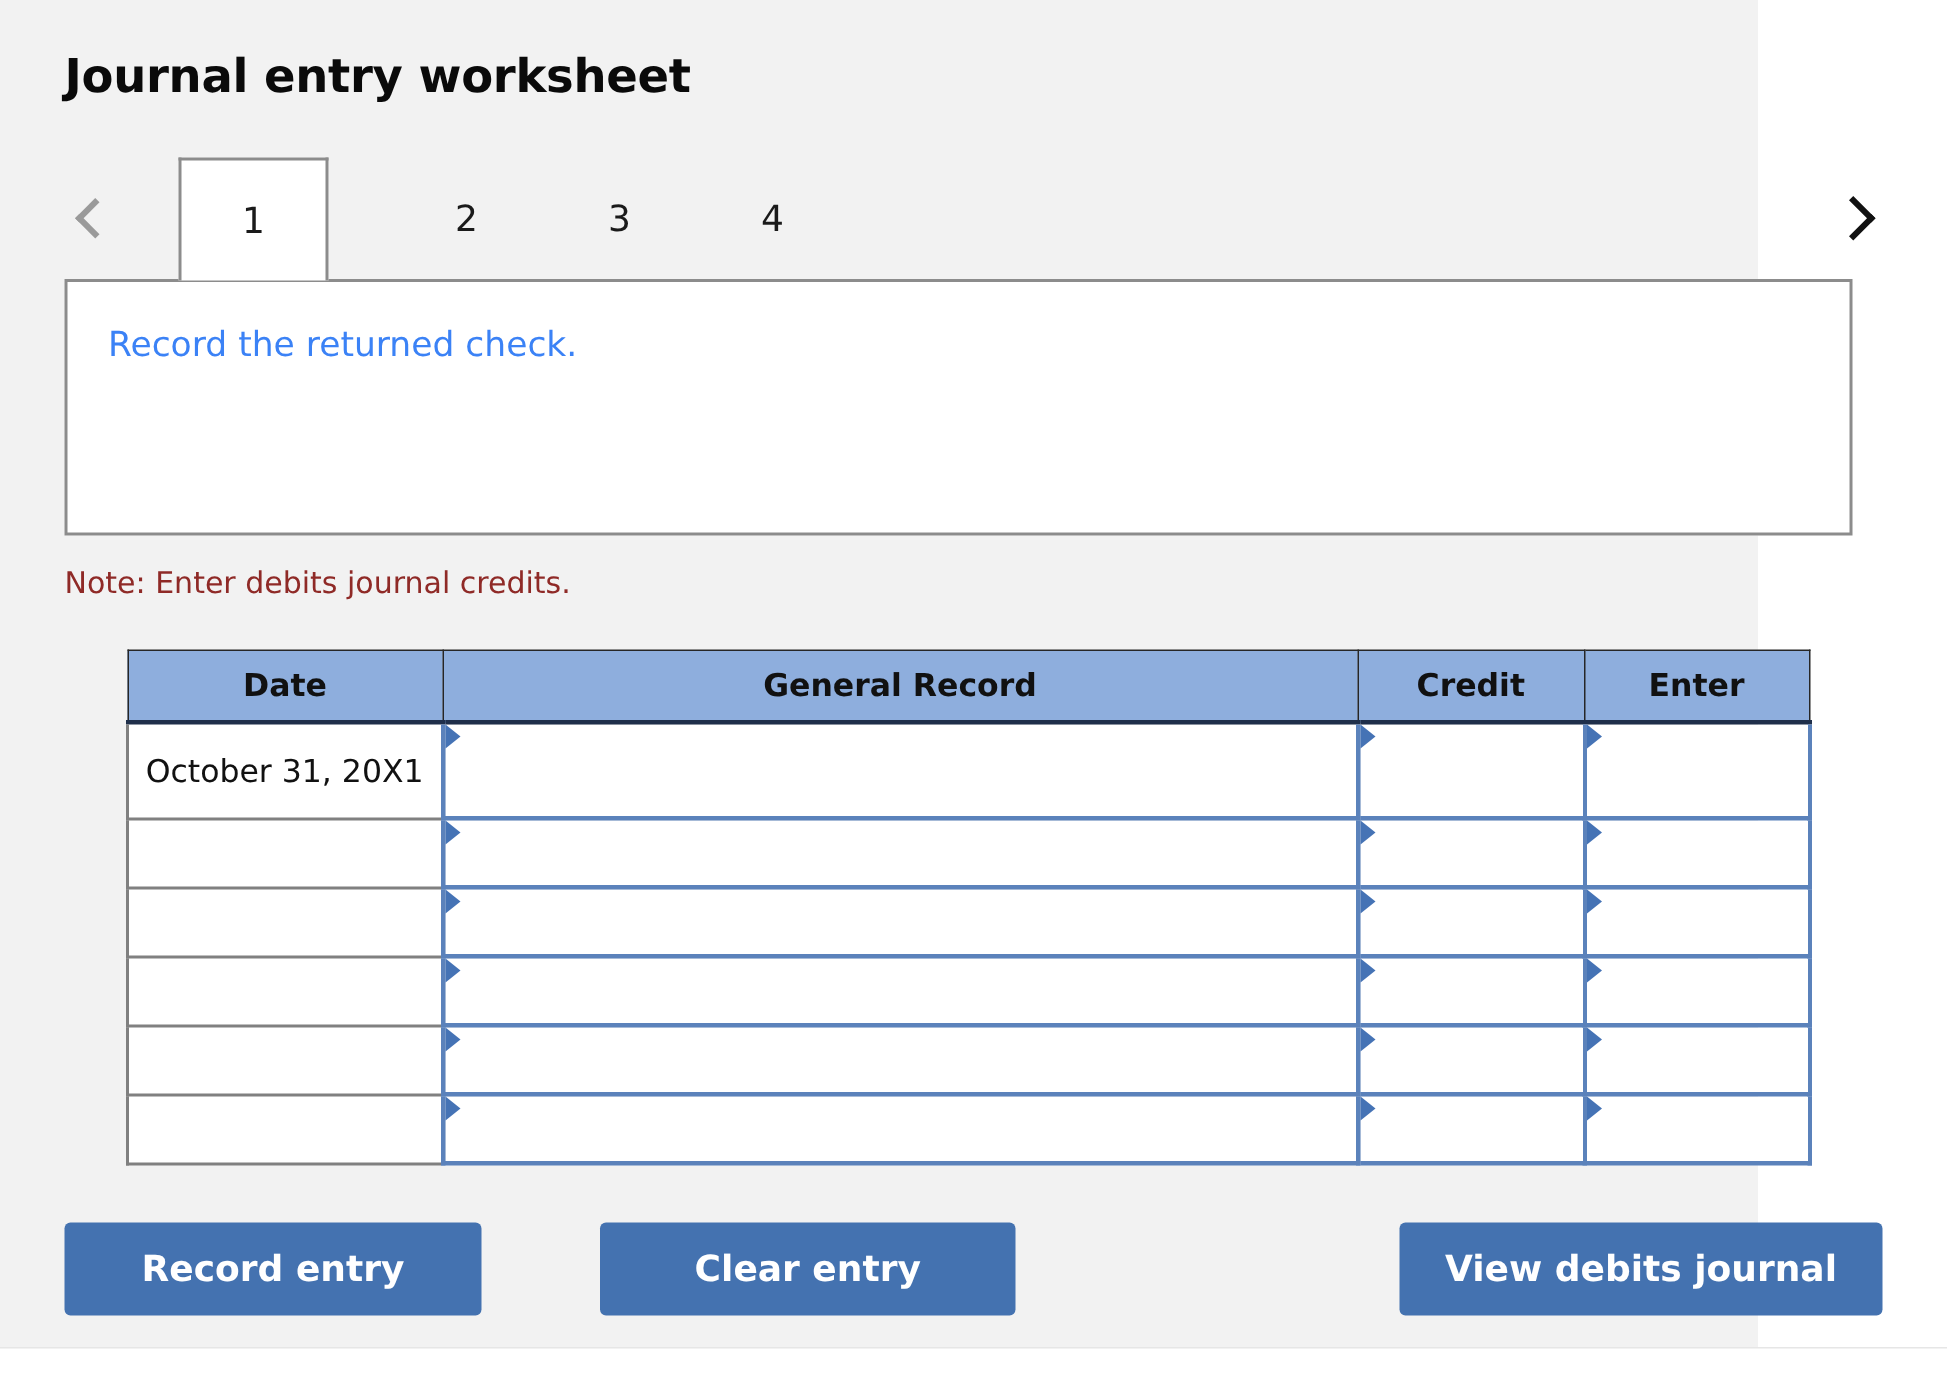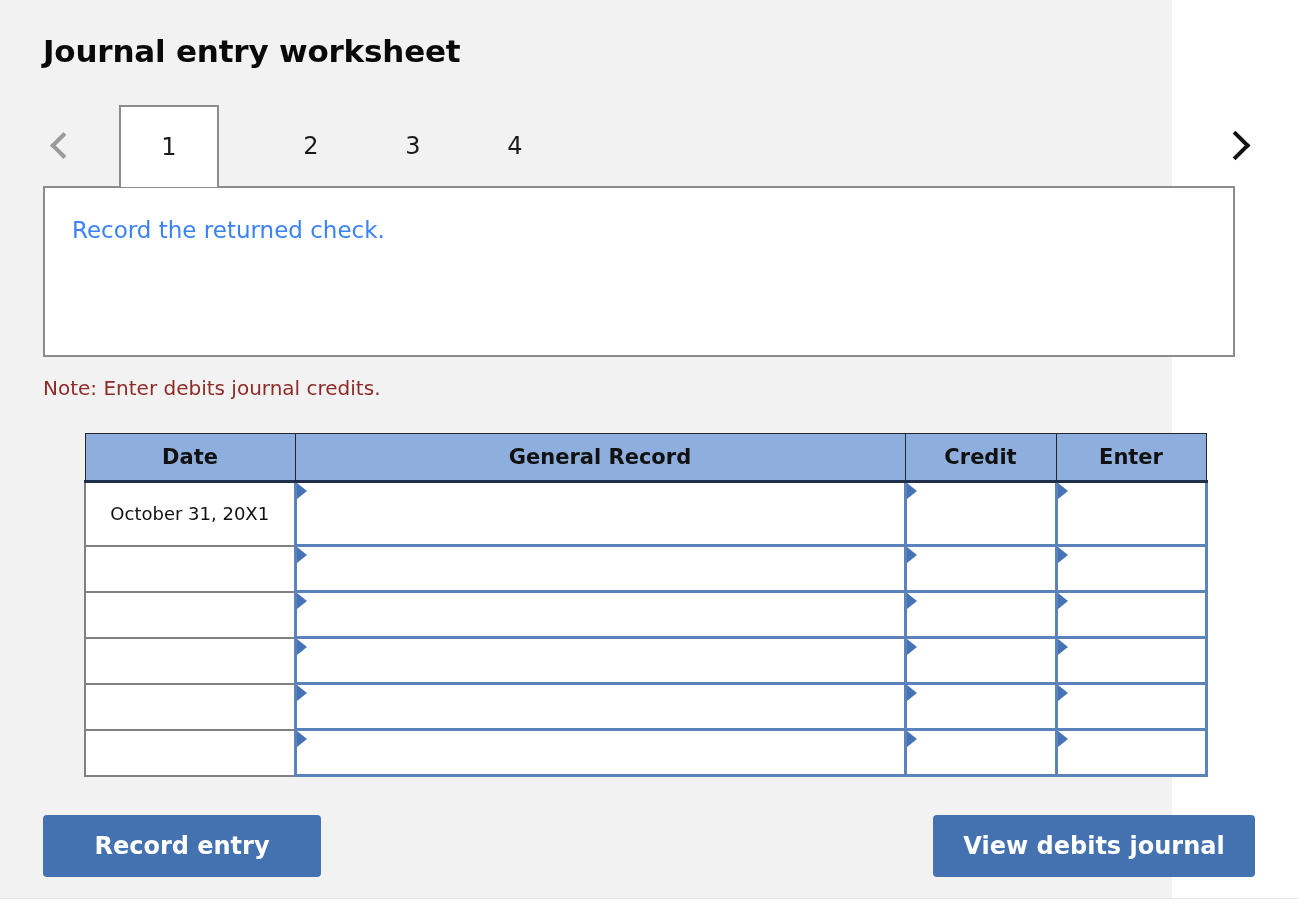--- a/index.html
+++ b/index.html
@@ -158,21 +158,21 @@
   .col-debit  { width: 151px; }
   .col-credit { width: 150px; }
 
   .journal-table td {
     padding: 0;
     vertical-align: middle;
   }
   .cell-date {
     border: 2px solid #808080;
     background: #ffffff;
-    font-size: 18px;
+    font-size: 21px;
     color: #111111;
     text-align: center;
     line-height: 1.25;
     padding: 4px 6px;
   }
   .cell-input {
     position: relative;
     border: 3px solid #5b82bb;
     background: #ffffff;
   }
@@ -303,17 +303,18 @@
           <td class="cell-date"></td>
           <td class="cell-input"><span class="marker"></span><span></span></td>
           <td class="cell-input"><span class="marker"></span><span></span></td>
           <td class="cell-input"><span class="marker"></span><span></span></td>
         </tr>
       </tbody>
   </table>
 
   <div class="buttons">
     <button class="btn btn-record">Record entry</button>
+    <button class="btn btn-clear">Clear entry</button>
     <button class="btn btn-view">View debits journal</button>
   </div>
 
 </div>
 <div class="bottom-strip"></div>
 
 </body></html>

